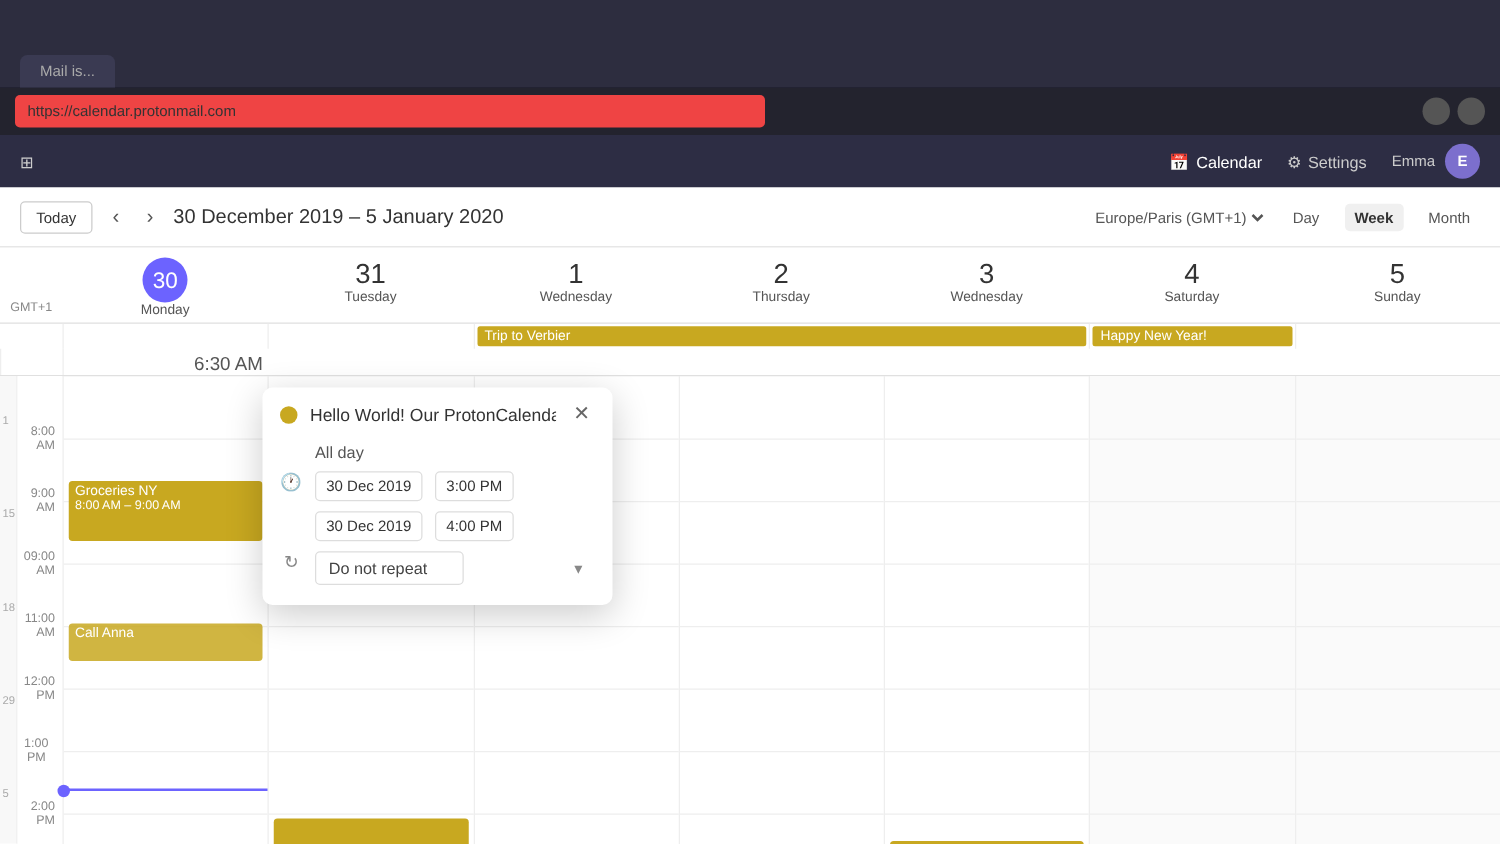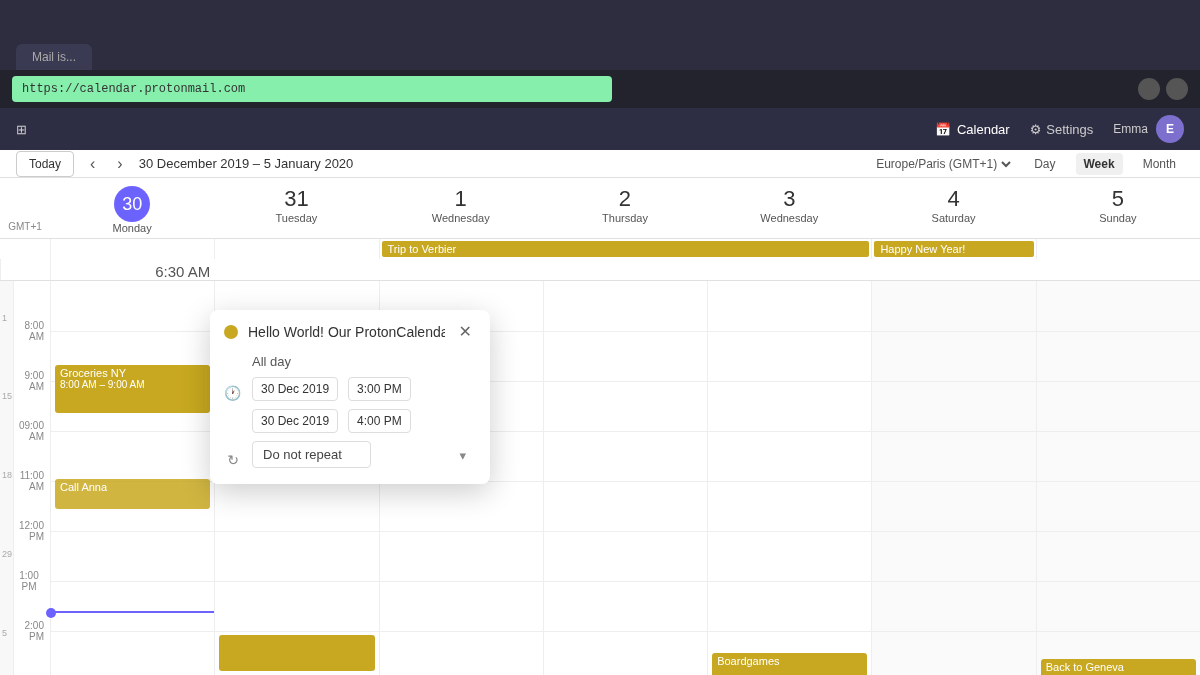--- a/index.html
+++ b/index.html
@@ -40,31 +40,30 @@
     }
     .address-bar-row {
       background: #23232e;
       height: 38px;
       display: flex;
       align-items: center;
       padding: 0 12px;
       gap: 10px;
     }
     .address-bar {
-      background: #86efac;
+      background: #ef4444;
       border-radius: 4px;
       height: 26px;
       padding: 0 10px;
       font-size: 12px;
       color: #333;
       display: flex;
       align-items: center;
       flex: 1;
       max-width: 600px;
-      font-family: Liberation Mono, monospace;
     }
     .browser-buttons {
       display: flex;
       gap: 6px;
       margin-left: auto;
     }
     .browser-btn {
       width: 22px;
       height: 22px;
       border-radius: 50%;
@@ -126,21 +125,21 @@
       align-items: center;
       justify-content: center;
       color: #fff;
       font-size: 12px;
       font-weight: bold;
     }
 
     
     .cal-toolbar {
       background: #fff;
-      height: 28px;
+      height: 48px;
       display: flex;
       align-items: center;
       padding: 0 16px;
       border-bottom: 1px solid #e0e0e0;
       gap: 10px;
     }
     .today-btn {
       border: 1px solid #ccc;
       background: #fff;
       padding: 5px 12px;
@@ -151,21 +150,21 @@
     }
     .nav-arrow {
       border: none;
       background: none;
       font-size: 16px;
       cursor: pointer;
       color: #555;
       padding: 2px 6px;
     }
     .date-range {
-      font-size: 13px;
+      font-size: 16px;
       color: #333;
       font-weight: 500;
     }
     .toolbar-right {
       margin-left: auto;
       display: flex;
       align-items: center;
       gap: 12px;
     }
     .timezone-select {
@@ -325,21 +324,21 @@
     }
     .popup-close {
       cursor: pointer;
       color: #666;
       font-size: 16px;
       line-height: 1;
       padding: 2px 4px;
     }
     .popup-row {
       display: flex;
-      align-items: flex-end;
+      align-items: flex-start;
       padding: 4px 14px;
       gap: 10px;
       font-size: 13px;
       color: #444;
     }
     .popup-icon {
       color: #888;
       font-size: 14px;
       width: 18px;
       text-align: center;

